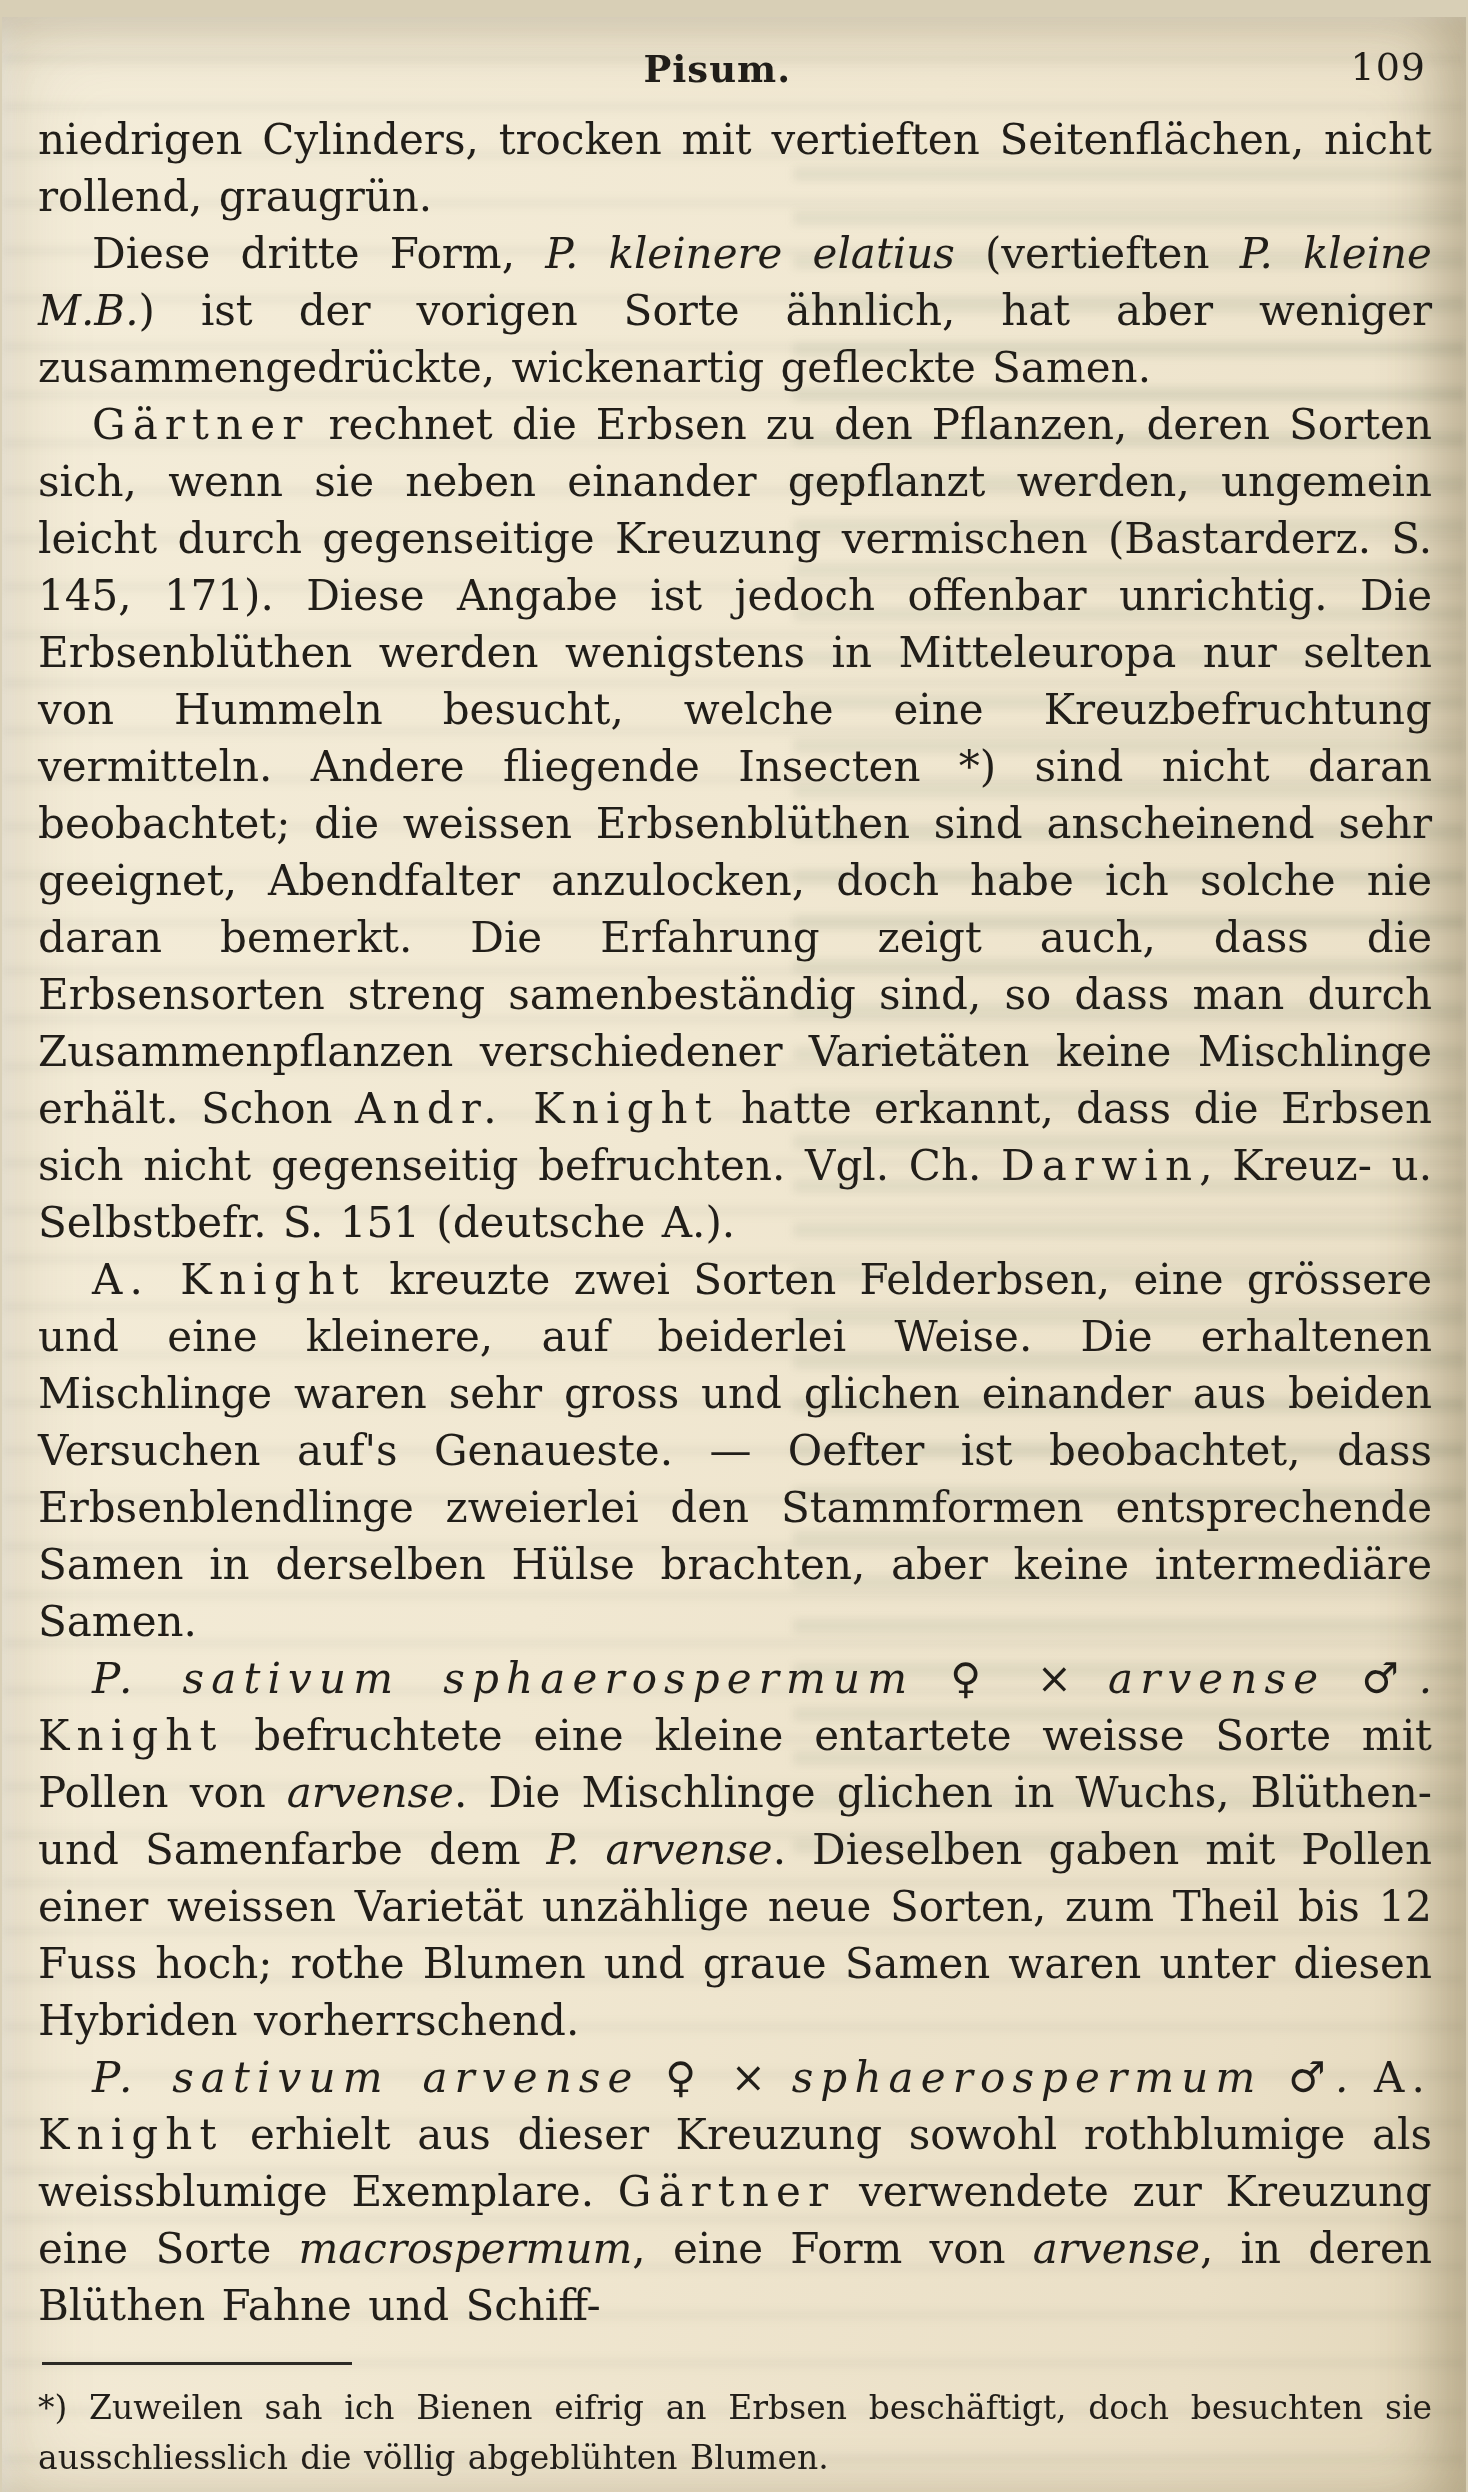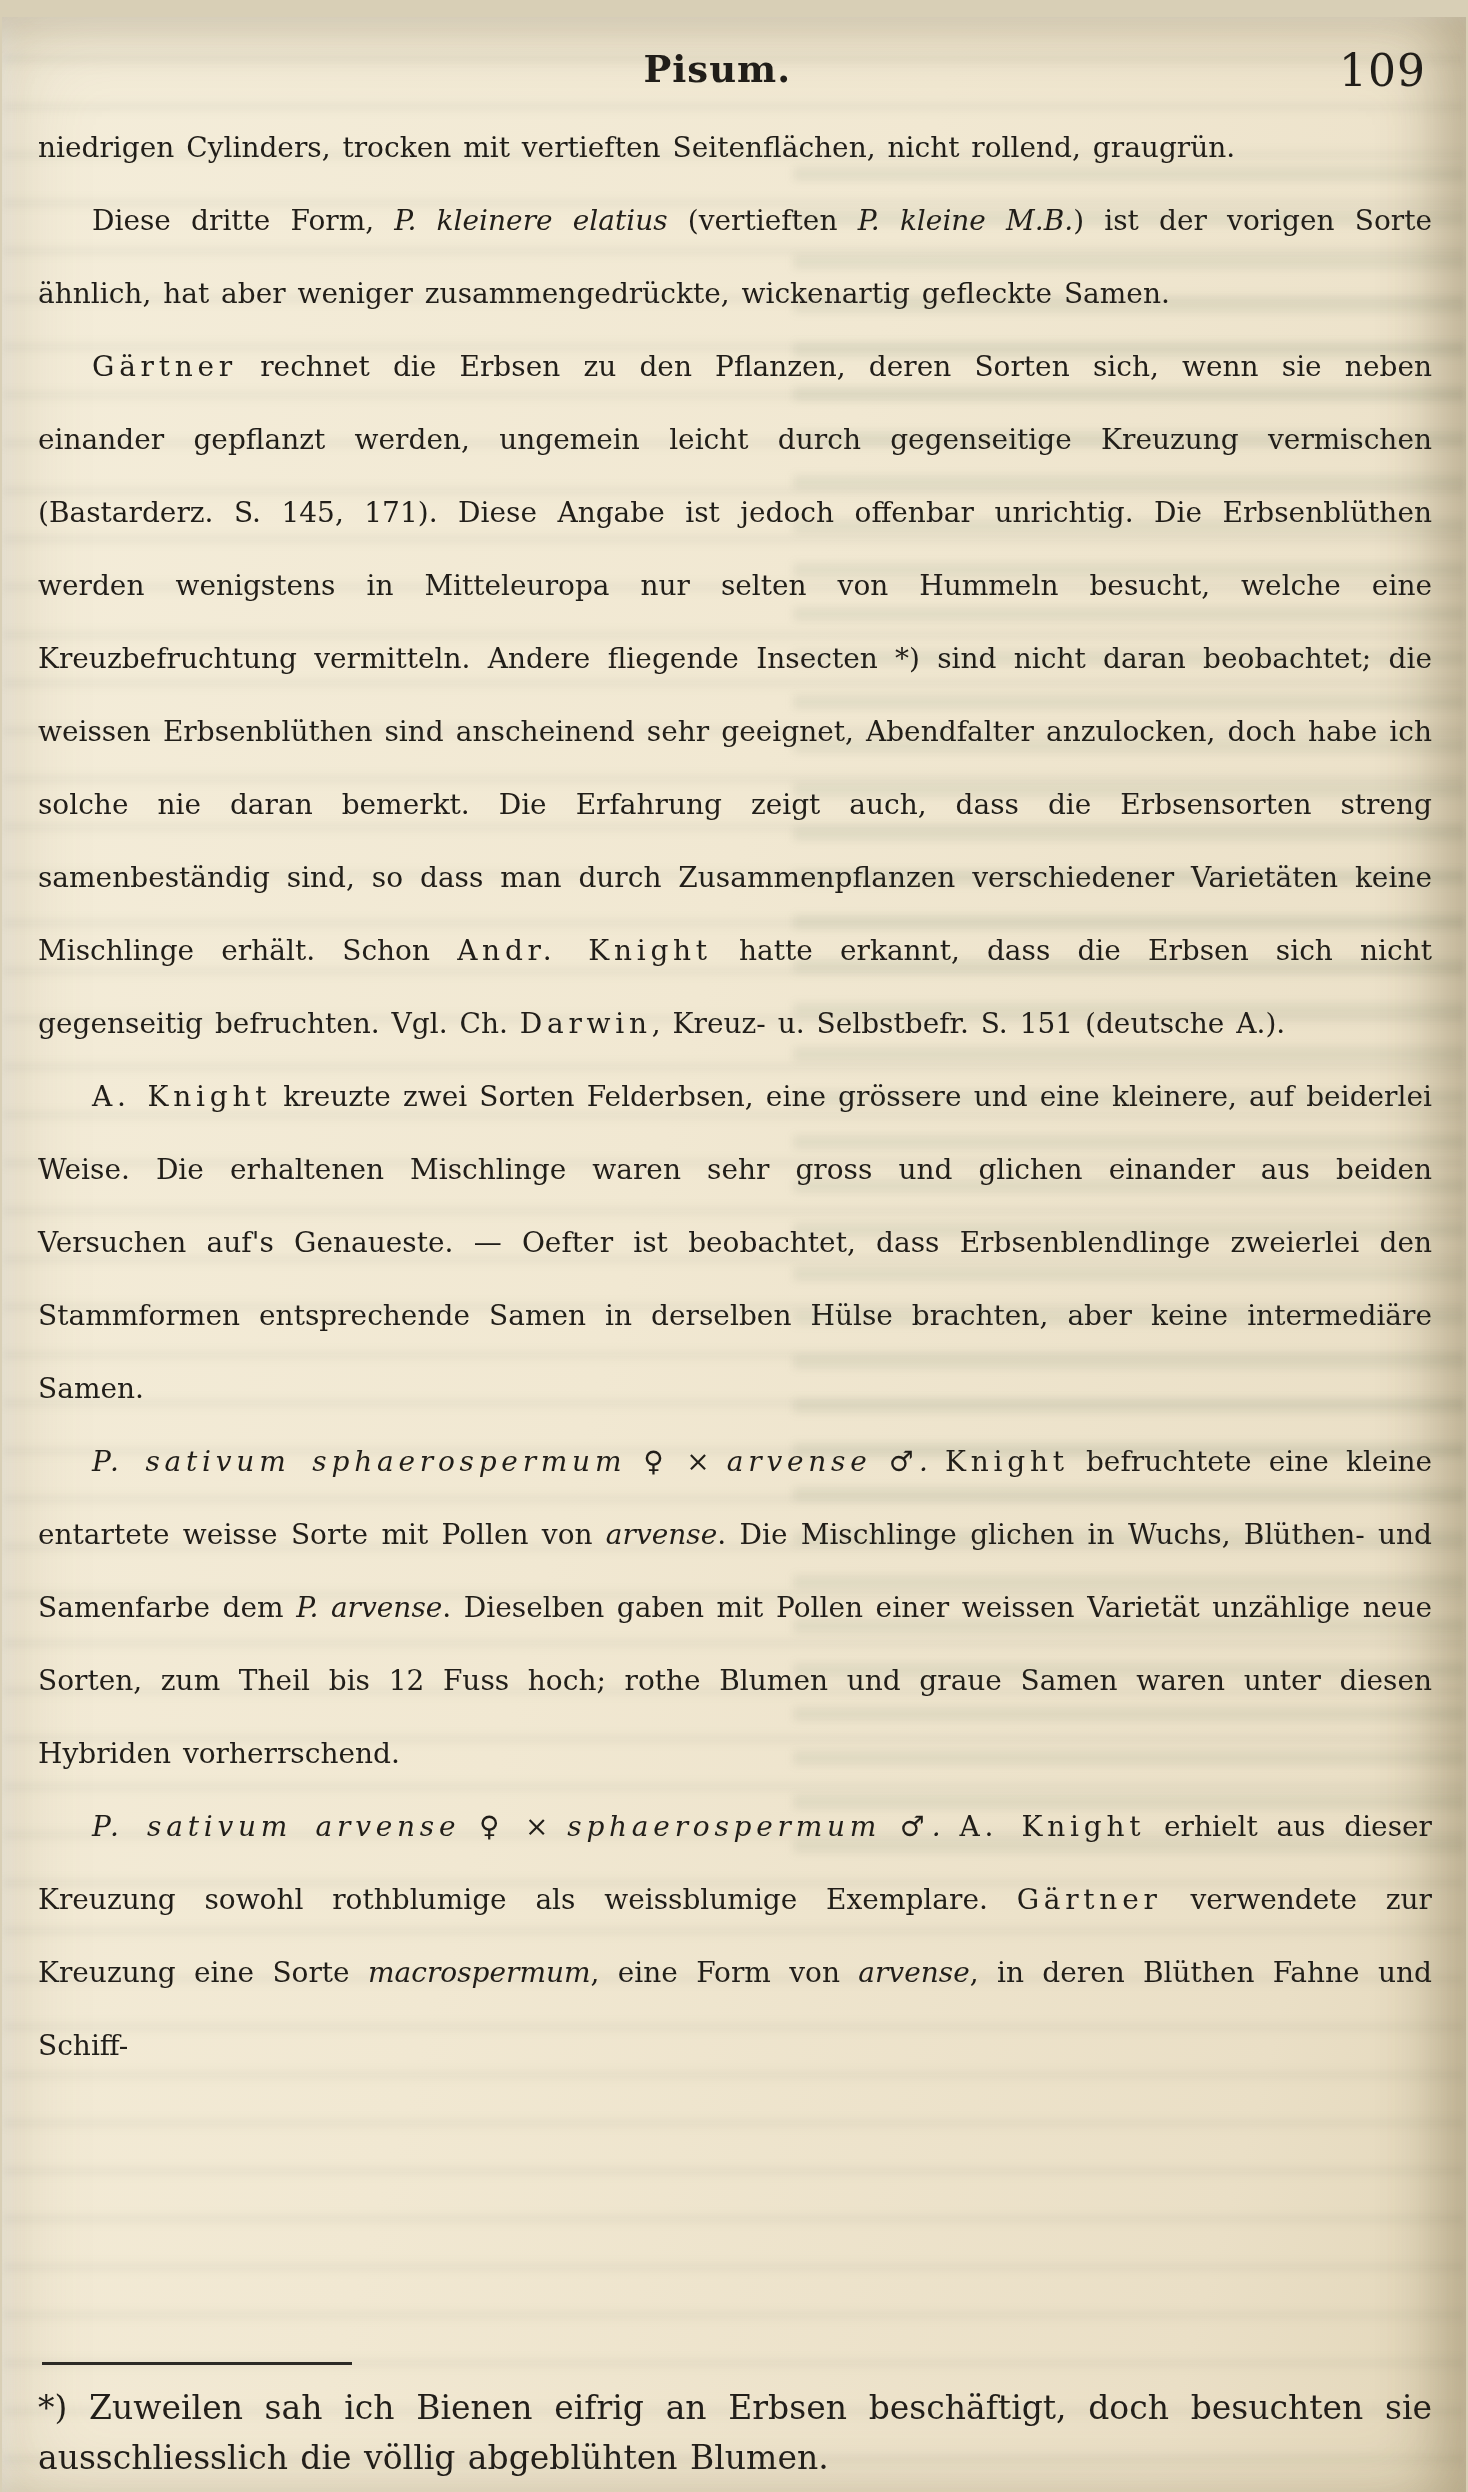--- a/index.html
+++ b/index.html
@@ -30,26 +30,26 @@
     background:repeating-linear-gradient(180deg, rgba(95,120,100,0) 0 30px, rgba(95,120,100,.09) 30px 44px);
     filter:blur(4px);mix-blend-mode:multiply;
   }
   .content{position:relative;z-index:1;display:flex;flex-direction:column;flex:1;}
   .header{position:relative;height:74px;flex:0 0 auto;}
   .header .title{
     position:absolute;left:50%;top:10px;transform:translateX(-62%);
     font-size:37px;font-weight:bold;letter-spacing:1px;
   }
   .header .pagenum{
-    position:absolute;right:6px;top:8px;font-size:44px;letter-spacing:1px;
+    position:absolute;right:6px;top:8px;font-size:38px;letter-spacing:1px;
   }
   .body-text{flex:0 0 auto;}
   .body-text p{
     margin:0;
-    font-size:28px;line-height:73px;
+    font-size:42px;line-height:57px;
     text-align:justify;
     word-spacing:3px;
     hyphens:auto;
   }
   .body-text p.indent{text-indent:54px;}
   .it{font-style:italic;}
   .sp{letter-spacing:.17em;}
   .footnote{margin-top:auto;flex:0 0 auto;padding-bottom:6px;}
   .fn-rule{
     width:310px;border:0;border-top:3px solid #2c2a25;

